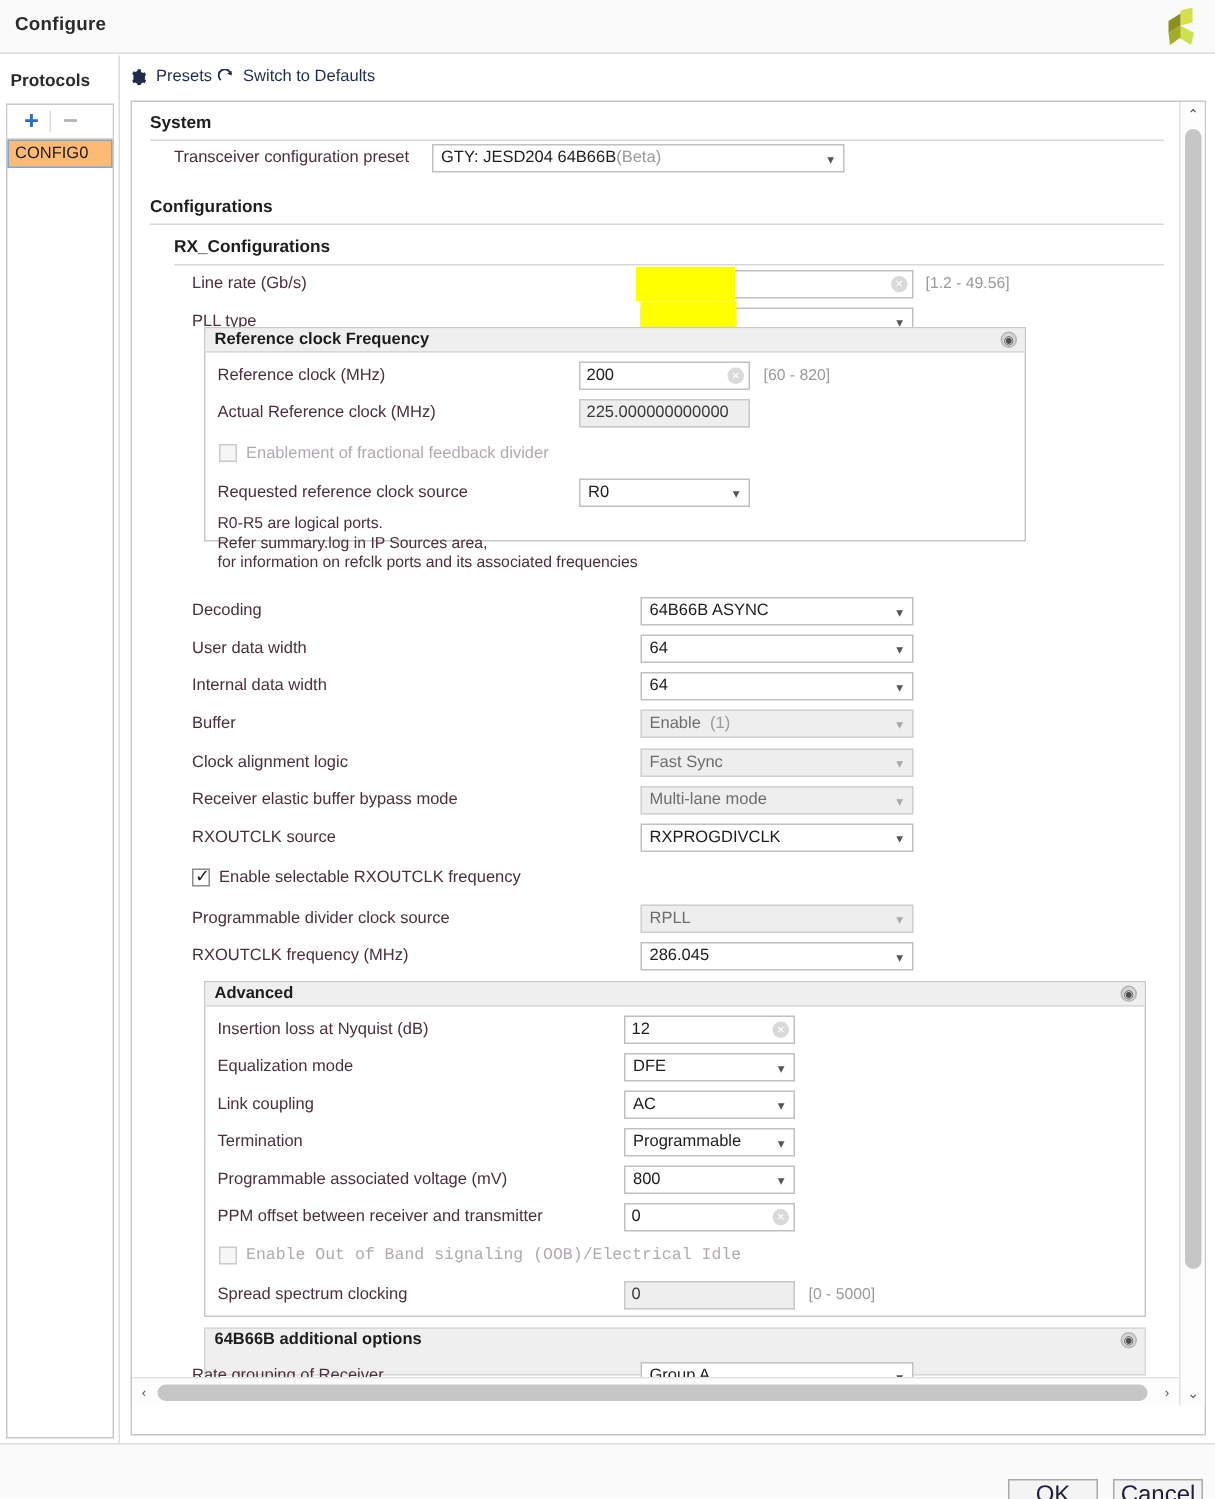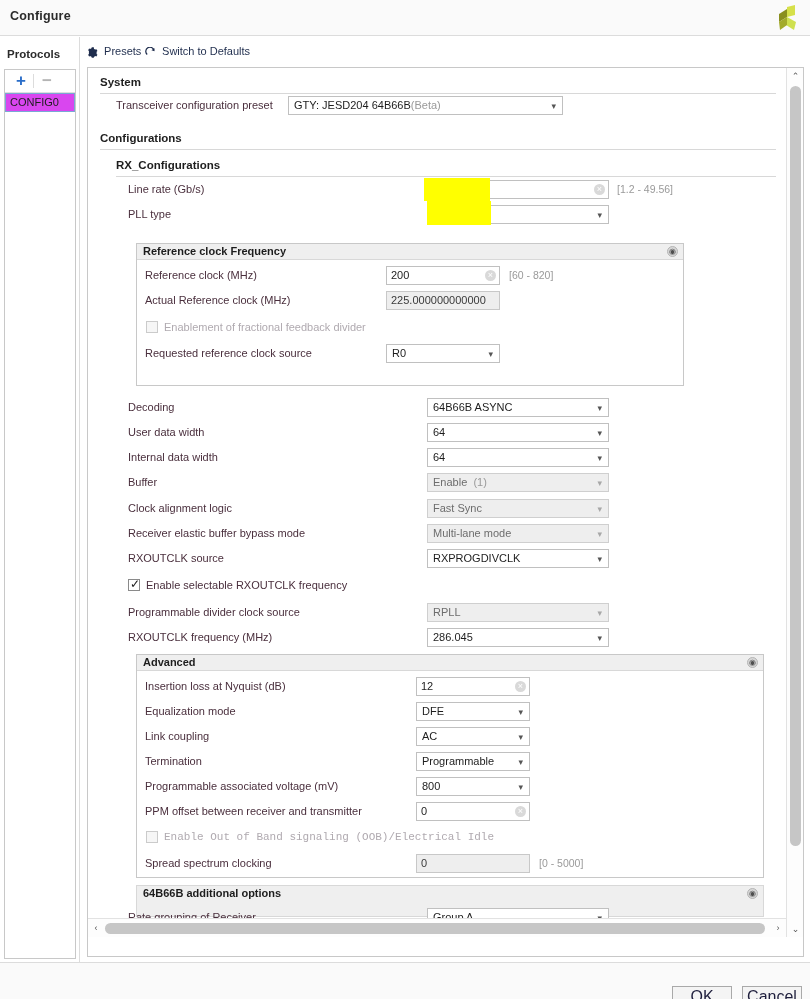--- a/index.html
+++ b/index.html
@@ -54,21 +54,21 @@
   .tool-sep {
     position: absolute; left: 28px; top: 4px; width: 1px; height: 14px;
     background: #dcdcdc;
   }
   #proto-list { position: relative; }
   .proto-item {
     height: 18px; line-height: 18px; padding-left: 4px;
     font-size: 11px; color: #1d1d1d;
   }
   .proto-item.selected {
-    background: #d946ef;
+    background: #fdba74;
     border: 1px solid #7aa8d4;
     margin: 0; height: 19px; line-height: 17px;
   }
 
   
   #rightpane {
     position: absolute; left: 81px; top: 37px; width: 729px; height: 925px;
     background: #ffffff;
   }
   #toolbar { position: absolute; left: 0; top: 0; width: 729px; height: 30px; }
@@ -297,21 +297,21 @@
           <div class="lbl" style="left:40px;">PLL type</div>
           <div class="cmb" style="left:339px; top:0; width:182px;">
             <span>RPLL</span>
             <span class="car">▾</span>
           </div>
         </div>
 
         <div class="hl" style="left:336px; top:110px; width:66px; height:23px;"></div>
         <div class="hl" style="left:339px; top:133px; width:64px; height:24px;"></div>
 
-        <div class="grp" style="left:48px; top:175px; width:548px; height:143px;">
+        <div class="grp" style="left:48px; top:150px; width:548px; height:143px;">
           <div class="grp-hd">
             <div class="t">Reference clock Frequency</div>
             <div class="k">◉</div>
           </div>
 
           <div class="row" style="left:0; top:22px; width:628px;">
             <div class="lbl" style="left:8px;">Reference clock (MHz)</div>
             <div class="tin" style="left:249px; top:0; width:114px;">
               <span>200</span>
               <span class="clr-ico">×</span>
@@ -332,20 +332,23 @@
           </div>
 
           <div class="row" style="left:0; top:100px; width:628px;">
             <div class="lbl" style="left:8px;">Requested reference clock source</div>
             <div class="cmb" style="left:249px; top:0; width:114px;">
               <span>R0</span>
               <span class="car">▾</span>
             </div>
           </div>
 
+          <div class="note" style="left:8px; top:124px; width:600px;">R0-R5 are logical ports.
+Refer summary.log in IP Sources area,
+for information on refclk ports and its associated frequencies</div>
         </div>
 
         <div class="row" style="left:0; top:330px; width:698px;">
           <div class="lbl" style="left:40px;">Decoding</div>
           <div class="cmb" style="left:339px; top:0; width:182px;">
             <span>64B66B ASYNC</span>
             <span class="car">▾</span>
           </div>
         </div>
 

